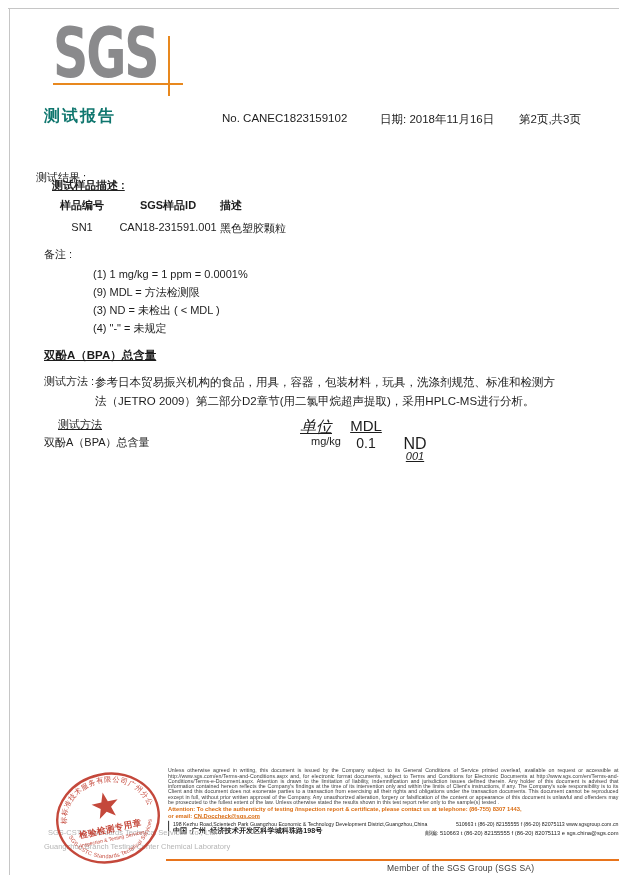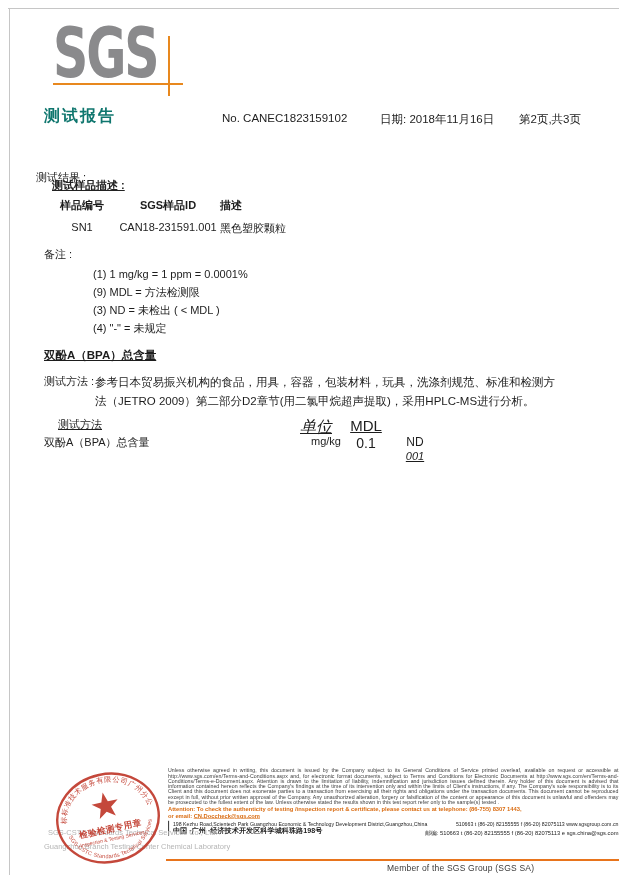--- a/index.html
+++ b/index.html
@@ -45,21 +45,21 @@
   .method-text  { left:95px; top:373px; width:467px; font-size:11.5px; line-height:19px; }
 
   
   .rt-item-h { left:58px;  top:417px; font-size:11px; text-decoration:underline; }
   .rt-unit-h { left:296px; top:417px; width:40px; text-align:center; font-size:16px; font-style:italic; text-decoration:underline; }
   .rt-mdl-h  { left:348px; top:417px; width:36px; text-align:center; font-size:15px; text-decoration:underline; }
   .rt-001-h  { left:398px; top:417px; width:34px; text-align:center; font-size:11px; font-style:italic; text-decoration:underline;margin-top:33px; }
   .rt-item   { left:44px;  top:435px; font-size:11px; }
   .rt-unit   { left:291px; top:435px; width:50px; text-align:right; font-size:11px; }
   .rt-mdl    { left:348px; top:435px; width:36px; text-align:center; font-size:14px; }
-  .rt-001    { left:398px; top:435px; width:34px; text-align:center; font-size:12px; }
+  .rt-001    { left:398px; top:435px; width:34px; text-align:center; font-size:16px; }
 
   
   .stamp-svg { left:52px; top:770px; z-index:2; opacity:0.92; }
   .company-line1 { left:48px; top:828px; font-size:7.5px; color:#b5b5b5; z-index:1; white-space:nowrap; }
   .company-line2 { left:44px; top:842px; font-size:7.5px; color:#b5b5b5; z-index:1; white-space:nowrap; }
 
   .footer-right {
     left:168px; top:768px; width:819px;
     transform:scale(0.55); transform-origin:left top;
   }

